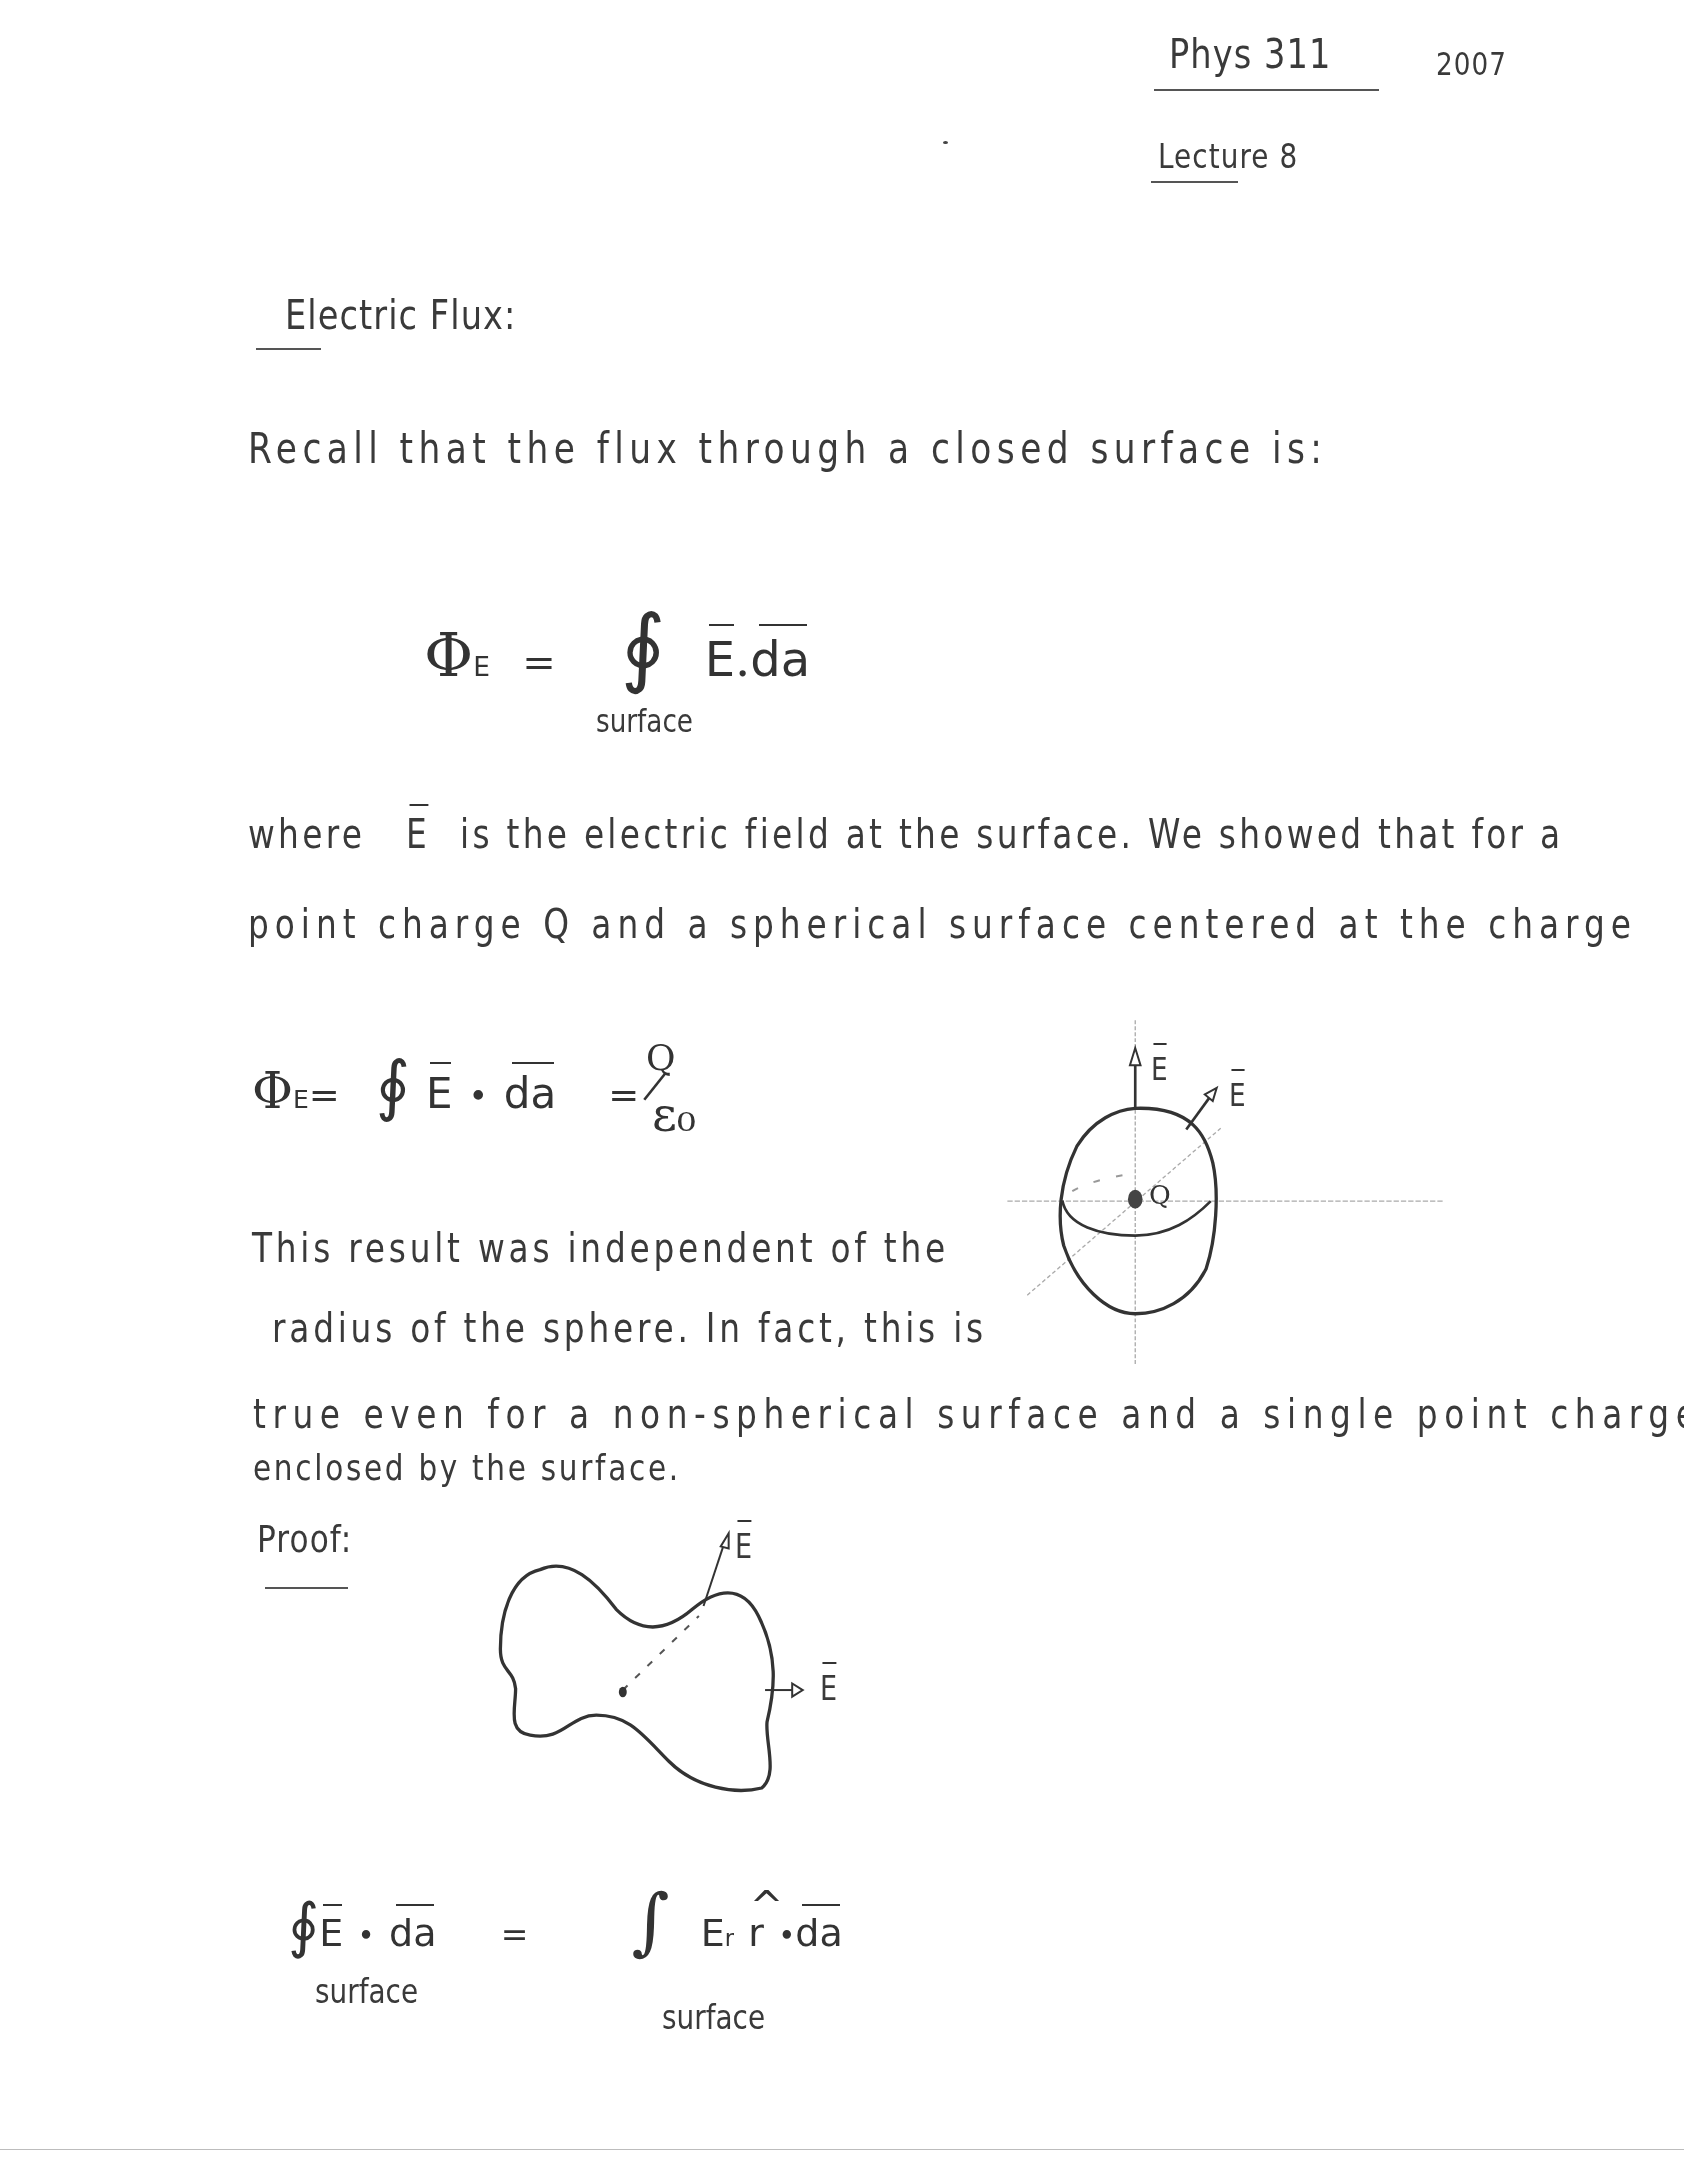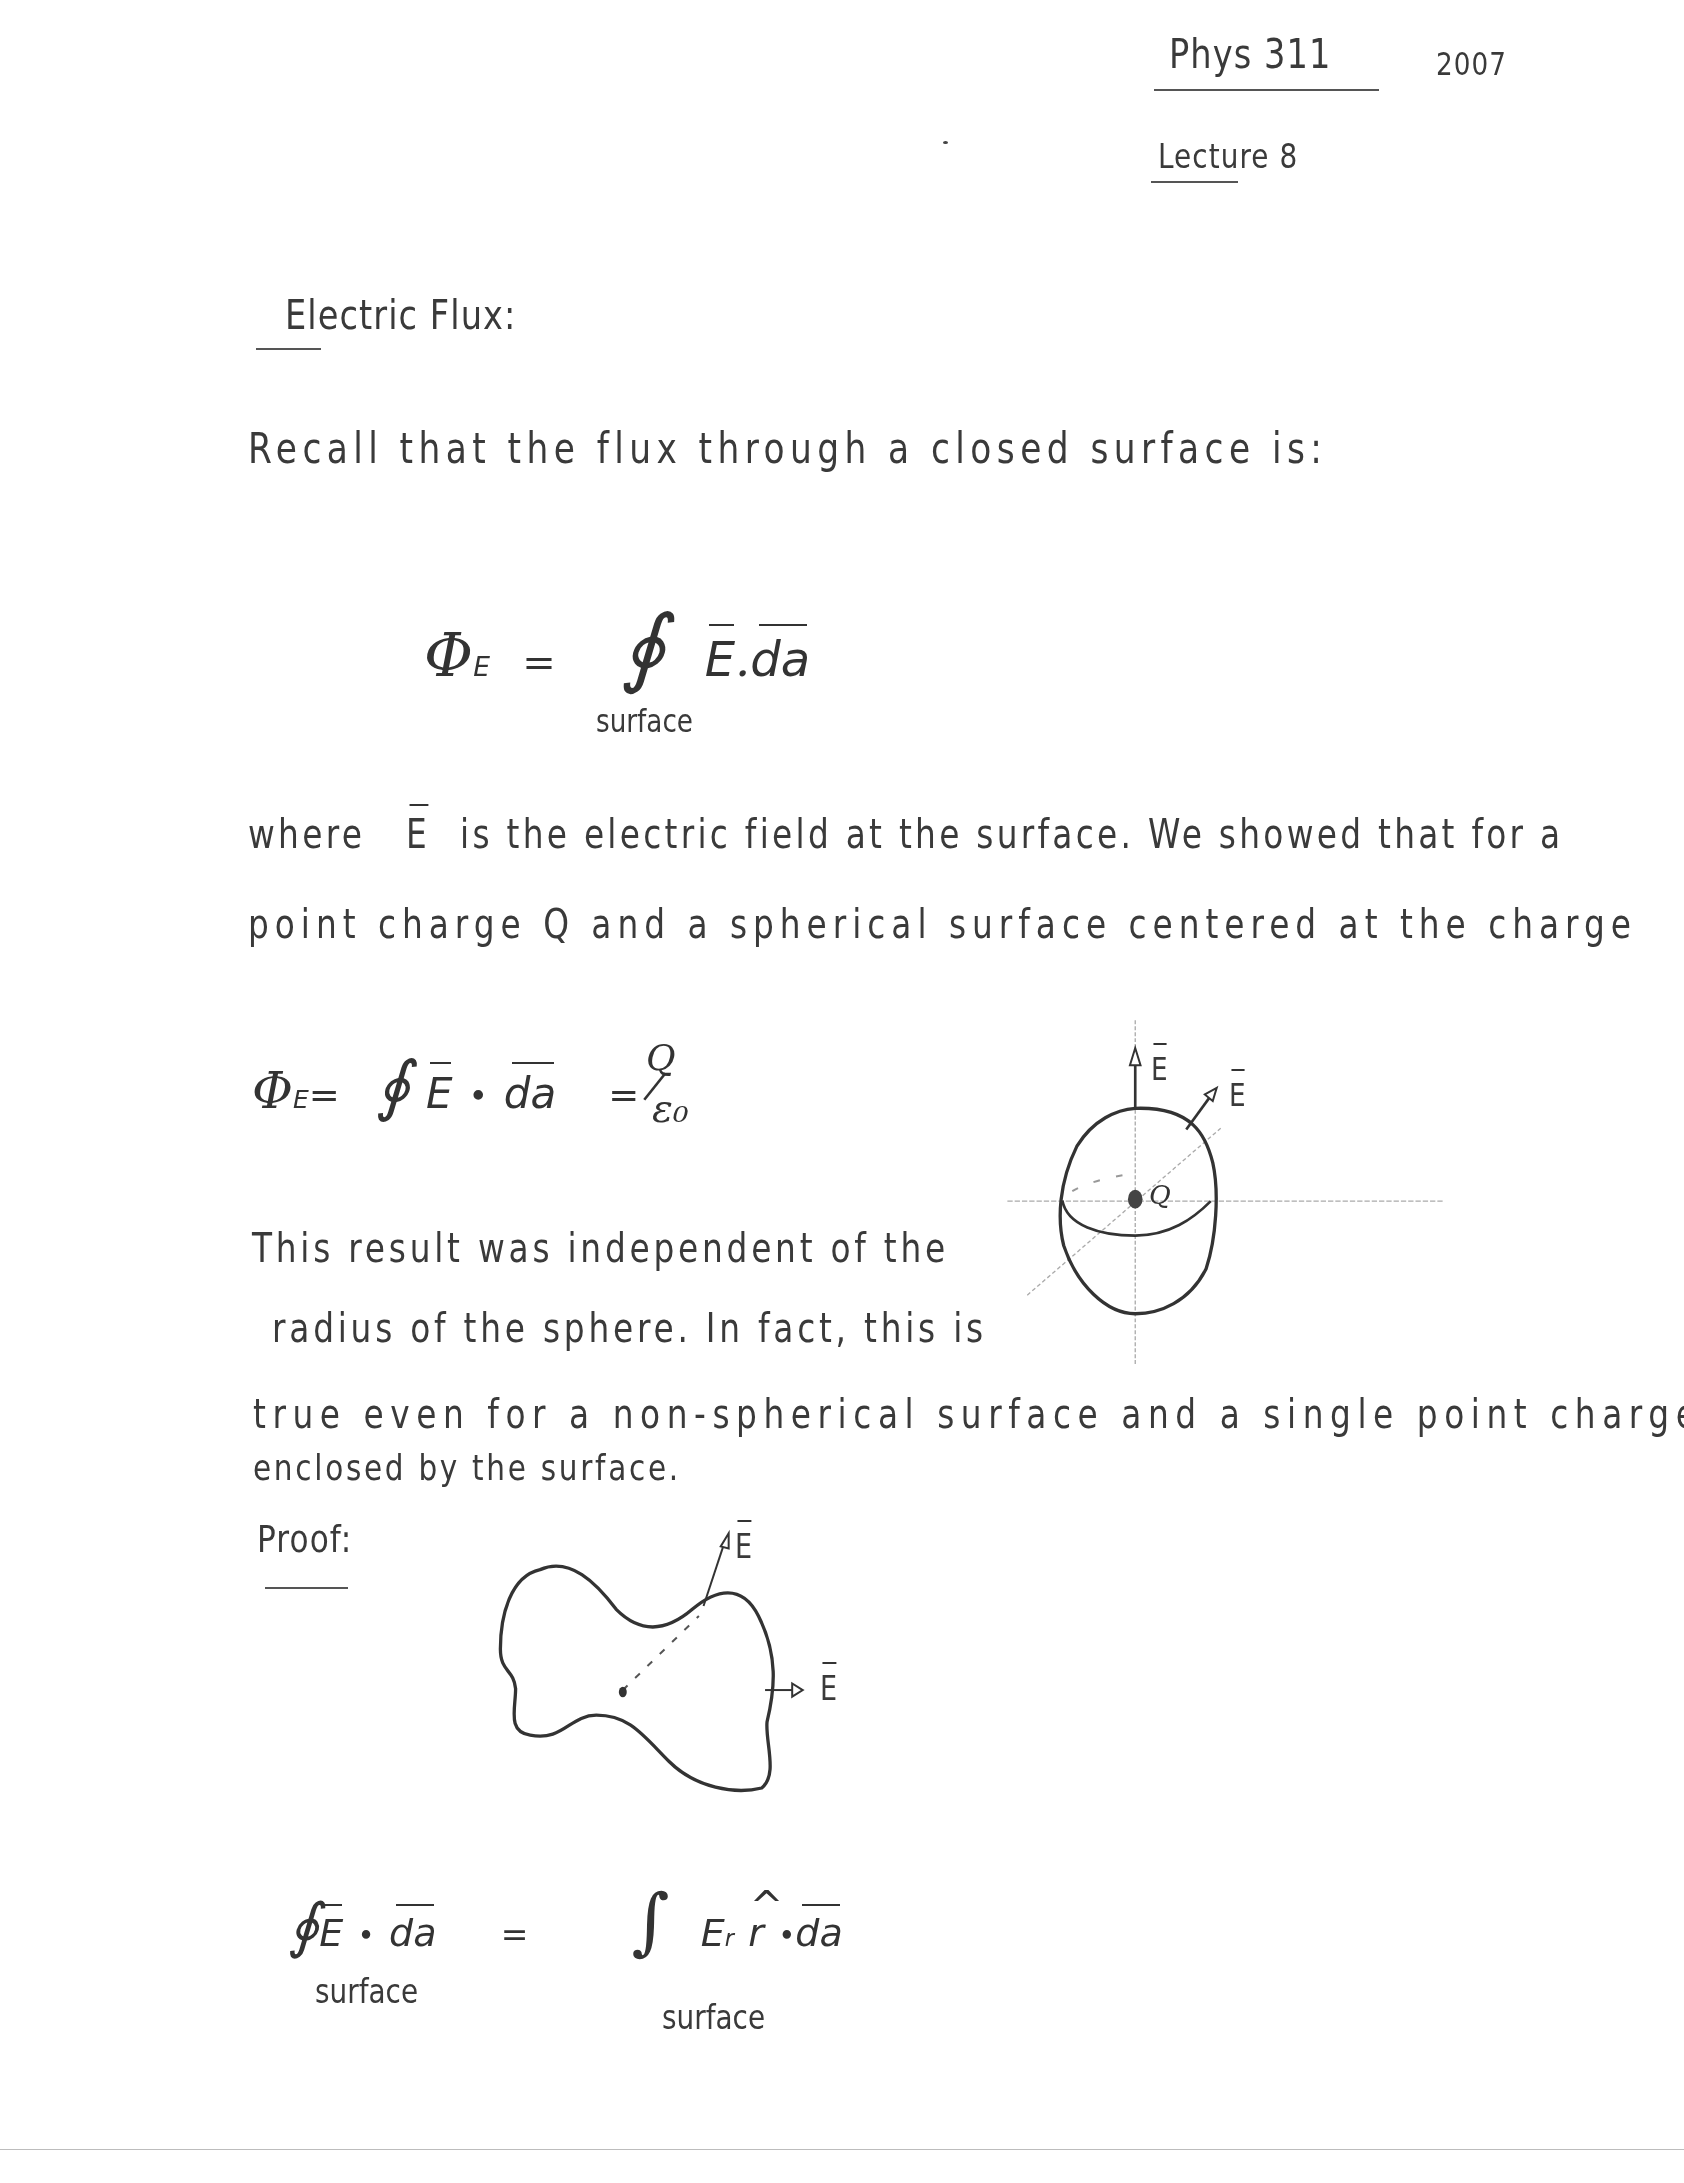--- a/index.html
+++ b/index.html
@@ -1,21 +1,21 @@
 <!DOCTYPE html>
 <html style="font-size:10.6px"><head>
 <meta charset="utf-8">
 <style>
   html, body { margin:0; padding:0; background:#ffffff; }
   body { width:1684px; height:2183px; position:relative; overflow:hidden;
          font-family:"DejaVu Serif", serif; color:#333333; }
   .hw { position:absolute; font-family:"DejaVu Sans", sans-serif; font-weight:normal;
         color:#3a3a3a; white-space:nowrap; letter-spacing:1.3px; transform:scaleX(0.82); transform-origin:left top; }
   .ul { position:absolute; height:2px; background:#555; }
-  .math { position:absolute; font-family:"DejaVu Serif", serif; color:#333; white-space:nowrap;font-style:italic; }
+  .math { position:absolute; font-family:"DejaVu Serif", serif; color:#333; white-space:nowrap; }
   .sub { position:absolute; font-family:"DejaVu Sans", sans-serif; color:#3a3a3a; transform:scaleX(0.82); transform-origin:left top; white-space:nowrap; }
   .vec { position:relative; display:inline-block; }
   .vec::before { content:""; position:absolute; left:15%; right:5%; top:-6.6px; height:2px; background:#333; }
   .hat { position:relative; display:inline-block; }
   .hat::before { content:"^"; position:absolute; left:10%; top:-28px; font-size:40px; }
   svg { position:absolute; overflow:visible; }
   .scanline { position:absolute; left:0; right:0; top:2149px; height:1.3px; background:#bdbdbd; }
   .speck { position:absolute; background:#444; border-radius:50%; }
 </style>
 </head>
@@ -53,21 +53,21 @@
   <span style="margin-left:20px;font-size:66px;">∮</span>
   <span class="vec" style="font-size:42px;font-family:'DejaVu Sans',sans-serif;">E</span>
   <span style="font-size:33px;">•</span>
   <span class="vec" style="font-size:42px;font-family:'DejaVu Sans',sans-serif;">da</span>
   <span style="margin-left:36px;font-size:37px;">=</span>
 </div>
 <div class="math" style="left:646px;top:1037px;font-size:36px;">Q</div>
 <svg style="left:639px;top:1070px;" width="33" height="33" viewBox="0 0 50 50">
     <line x1="40" y1="5" x2="8" y2="45" stroke="#333" stroke-width="4"></line>
   </svg>
-<div class="math" style="left:652px;top:1086px;font-size:39px;">ε₀</div>
+<div class="math" style="left:652px;top:1086px;font-size:48px;">ε₀</div>
 
 <svg style="left:994px;top:1007px;" width="464" height="371" viewBox="0 0 700 560">
   <line x1="213" y1="20" x2="213" y2="540" stroke="#aaa" stroke-width="2" stroke-dasharray="6,3"></line>
   <line x1="20" y1="293" x2="680" y2="293" stroke="#aaa" stroke-width="2" stroke-dasharray="8,3"></line>
   <line x1="50" y1="435" x2="342" y2="183" stroke="#aaa" stroke-width="2" stroke-dasharray="6,4"></line>
   <path d="M213,153 C300,150 320,195 330,235 C340,280 335,350 320,395 C295,445 250,463 213,463 C170,463 125,420 105,360 C95,320 98,265 125,210 C150,170 185,155 213,153 Z" fill="none" stroke="#333" stroke-width="5"></path>
   <path d="M103,292 C110,330 160,345 213,345 C265,345 300,320 327,293" fill="none" stroke="#333" stroke-width="4"></path>
   <path d="M118,278 C140,265 170,258 205,252" fill="none" stroke="#999" stroke-width="3" stroke-dasharray="10,25"></path>
   <line x1="213" y1="153" x2="213" y2="70" stroke="#333" stroke-width="4"></line>
   <polygon points="213,62 205,88 221,88" fill="#fff" stroke="#333" stroke-width="3"></polygon>

